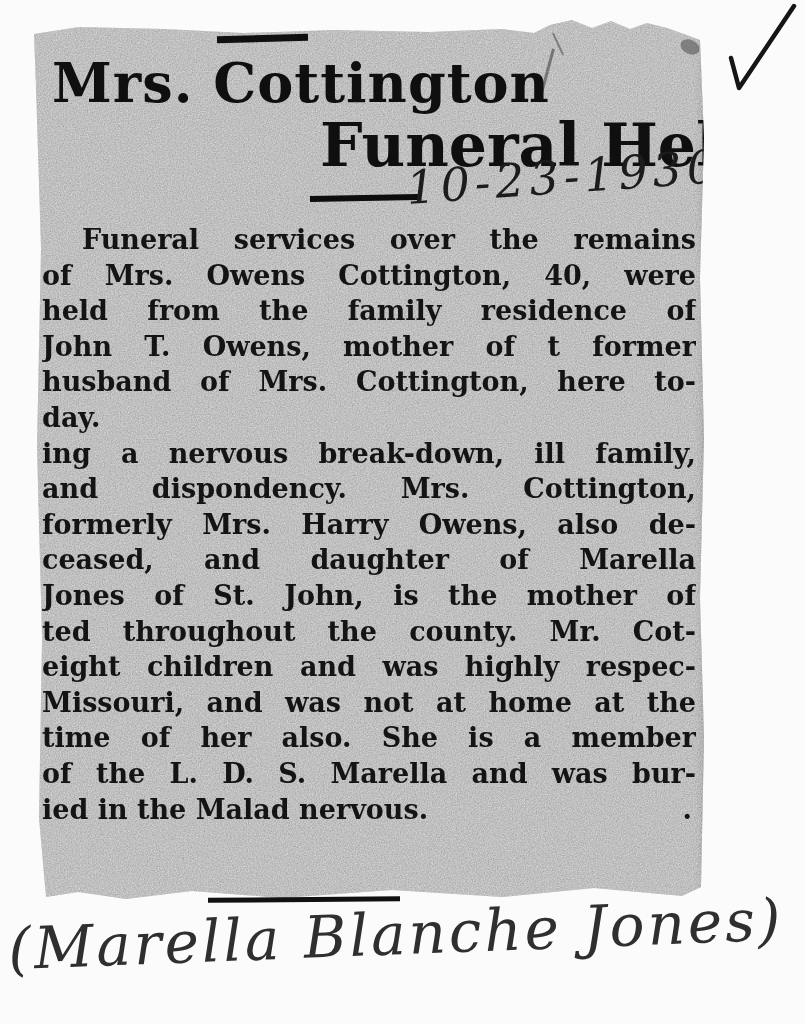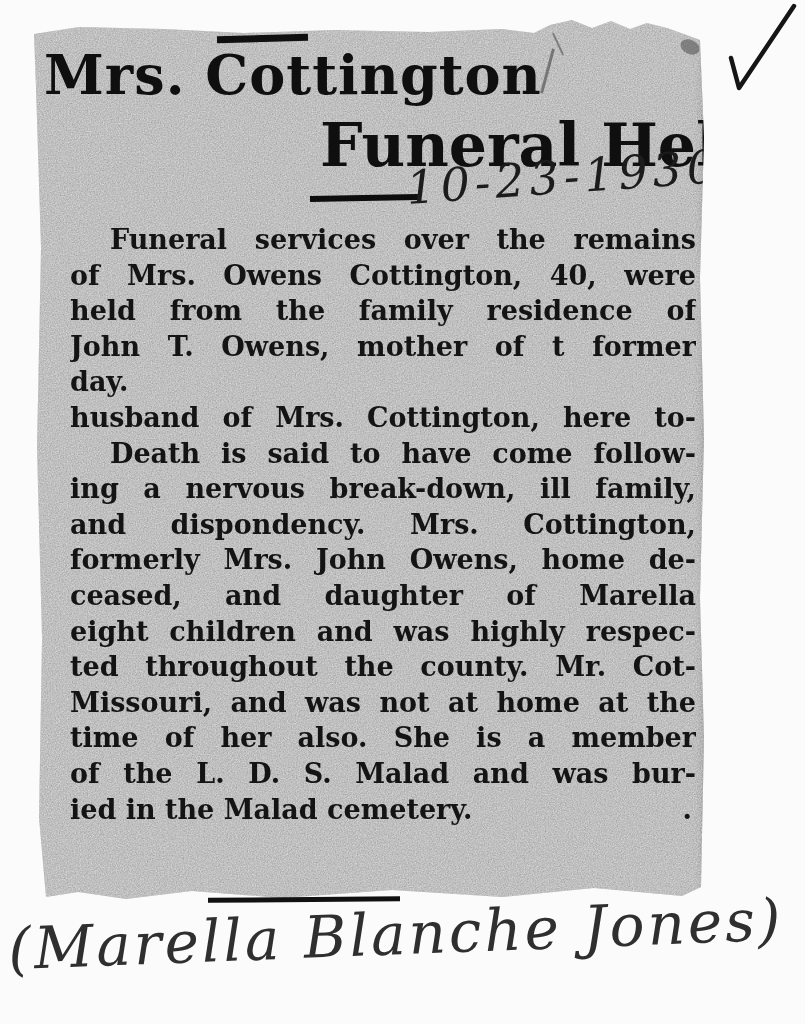--- a/index.html
+++ b/index.html
@@ -23,21 +23,21 @@
       158px 873px, 92px 881px, 44px 874px, 12px 879px,
       5px 800px, 8px 620px, 3px 430px, 7px 230px, 2px 70px
     );
     box-shadow:inset -8px 0 10px -5px rgba(0,0,0,.28);
   }
   .noise{position:absolute;inset:0;width:100%;height:100%;pointer-events:none;}
 
   .top-dash{position:absolute;left:183px;top:17px;width:91px;height:7px;
     background:#101010;transform:rotate(-1.5deg);}
   .headline1{
-    position:absolute;left:10px;top:30px;margin:0;
+    position:absolute;left:10px;top:30px;margin:8px;
     font-size:54px;font-weight:700;line-height:1;letter-spacing:1px;color:#0f0f0f;
     white-space:nowrap;
   }
   .headline2{
     position:absolute;left:286px;top:97px;margin:0;
     font-size:60px;font-weight:700;line-height:1;letter-spacing:0px;color:#0f0f0f;
     white-space:nowrap;
   }
   .mid-rule{position:absolute;left:276px;top:177px;width:108px;height:6px;
     background:#0d0d0d;transform:rotate(-1deg);}
@@ -54,21 +54,21 @@
   .smudge{position:absolute;left:646px;top:22px;width:20px;height:14px;
     background:#4a4a4a;opacity:.55;border-radius:50%;transform:rotate(25deg);}
 
   
   .bodytext{
     position:absolute;left:8px;top:204px;width:654px;
     font-size:27px;font-weight:700;color:#141414;
   }
   .ln{
     height:35.6px;line-height:35.6px;overflow:hidden;
-    text-align:justify;white-space:normal;margin-left:28px;
+    text-align:justify;white-space:normal;
   }
   .ln:not(.noj)::after{content:"";display:inline-block;width:100%;height:0;}
   .noj{text-align:left;}
   .indent{text-indent:40px;}
   .lastline{position:relative;}
   .stray-period{position:absolute;right:4px;top:0;}
 
   
   .bottom-rule{position:absolute;left:208px;top:897px;width:192px;height:5px;
     background:#111;transform:rotate(-0.5deg);}
@@ -112,35 +112,35 @@
     <h1 class="headline2">Funeral Held</h1>
 
     <div class="mid-rule"></div>
     <div class="hand-date">10-23-1930</div>
 
     <div class="bodytext">
       <div class="ln indent">Funeral services over the remains</div>
       <div class="ln">of Mrs. Owens Cottington, 40, were</div>
       <div class="ln">held from the family residence of</div>
       <div class="ln">John T. Owens, mother of t former</div>
+      <div class="ln">husband of Mrs. Cottington, here to-</div>
       <div class="ln noj">day.</div>
-      <div class="ln">husband of Mrs. Cottington, here to-</div>
 
-      <div class="ln indent">Death is said to have come follow-</div>
       <div class="ln">ing a nervous break-down, ill family,</div>
       <div class="ln">and dispondency. Mrs. Cottington,</div>
-      <div class="ln">formerly Mrs. John Owens, home de-</div>
+      <div class="ln">formerly Mrs. Harry Owens, also de-</div>
       <div class="ln">ceased, and daughter of Marella</div>
+      <div class="ln">Jones of St. John, is the mother of</div>
+      <div class="ln">ted throughout the county. Mr. Cot-</div>
       <div class="ln">eight children and was highly respec-</div>
-      <div class="ln">ted throughout the county. Mr. Cot-</div>
       <div class="ln">Missouri, and was not at home at the</div>
       <div class="ln">time of her also. She is a member</div>
-      <div class="ln">of the L. D. S. Malad and was bur-</div>
+      <div class="ln">of the L. D. S. Marella and was bur-</div>
       <div class="ln noj lastline">
-        <span>ied in the Malad cemetery.</span>
+        <span>ied in the Malad nervous.</span>
         <span class="stray-period">.</span>
       </div>
     </div>
   </div>
 
   <div class="bottom-rule"></div>
 
   <div class="hand-name">(Marella Blanche Jones)</div>
 
 </div>

